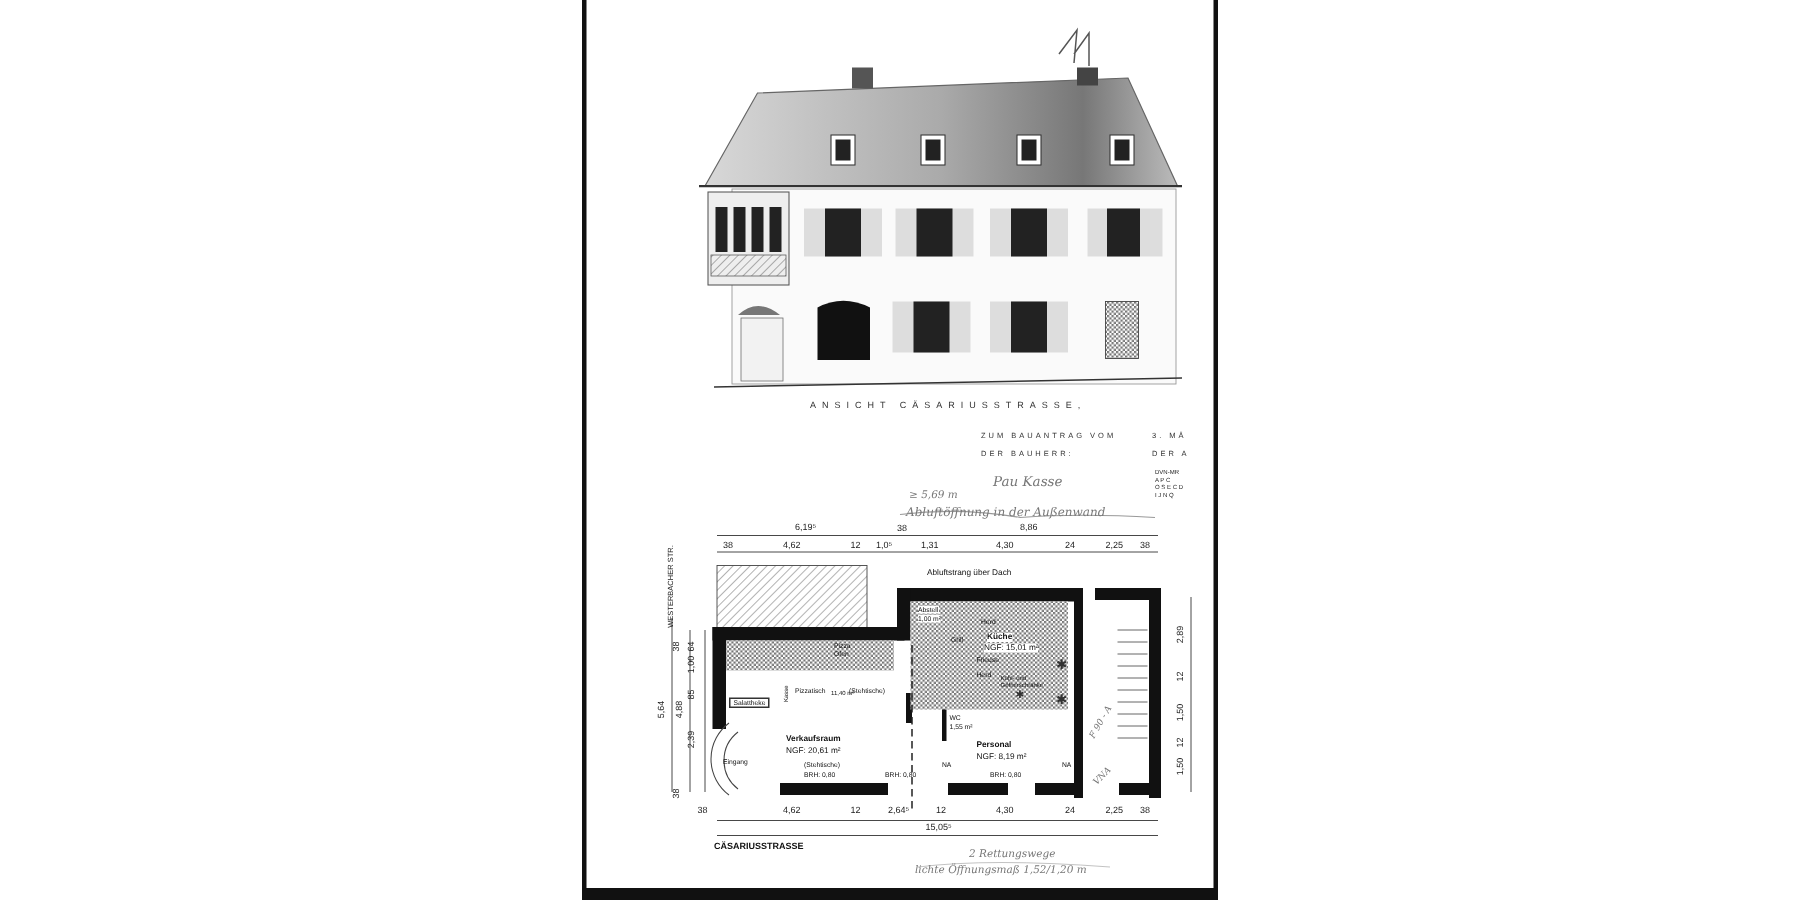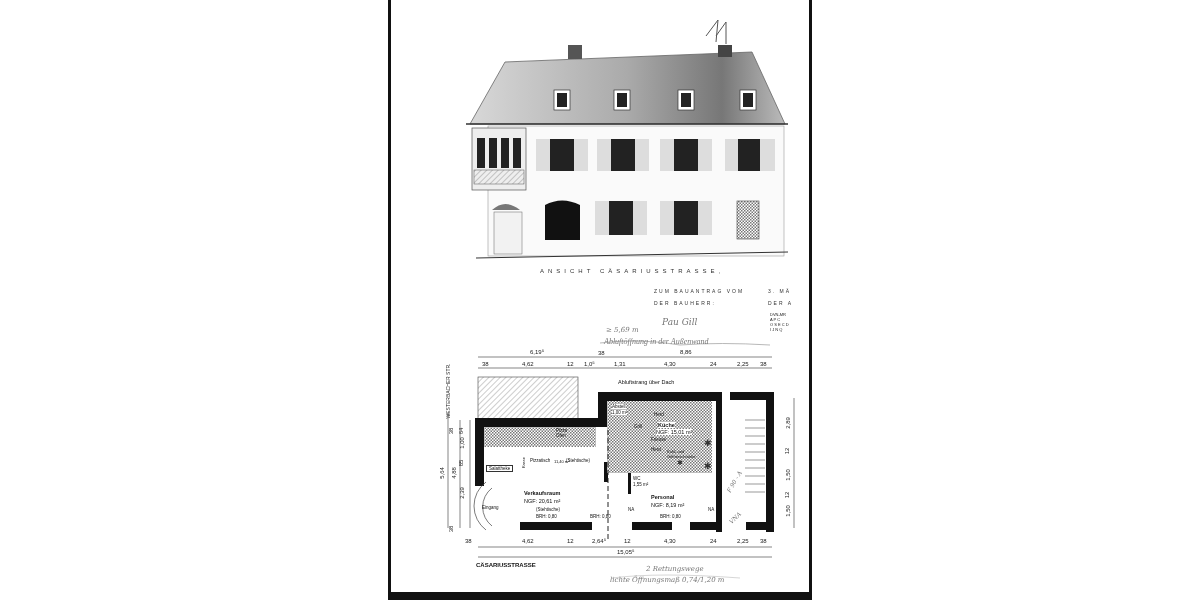--- a/index.html
+++ b/index.html
@@ -155,23 +155,23 @@
 <div class="txt caps" style="left:654px;top:288px;font-size:5px;letter-spacing:2px;">ZUM BAUANTRAG VOM</div>
 <div class="txt caps" style="left:768px;top:288px;font-size:5px;letter-spacing:2px;">3. MÄ</div>
 <div class="txt caps" style="left:654px;top:300px;font-size:5px;letter-spacing:2px;">DER BAUHERR:</div>
 <div class="txt caps" style="left:768px;top:300px;font-size:5px;letter-spacing:2px;">DER A</div>
 <div class="txt" style="left:770px;top:312px;font-size:4px;line-height:5px;">
   <div>DVN-MR</div>
   <div>A P C</div>
   <div>O S E C D</div>
   <div>I J N Q</div>
 </div>
-<div class="txt hand" style="left:662px;top:317px;font-size:9px;">Pau Gill</div>
+<div class="txt hand" style="left:662px;top:317px;font-size:9px;">Pau Kasse</div>
 <div class="txt hand" style="left:606px;top:326px;font-size:7px;">≥ 5,69 m</div>
-<div class="txt hand" style="left:604px;top:337px;font-size:8px;font-family:Liberation Serif, serif;">Abluftöffnung in der Außenwand</div>
+<div class="txt hand" style="left:604px;top:337px;font-size:8px;">Abluftöffnung in der Außenwand</div>
 
 <div class="txt dim" style="left:530px;top:349px;">6,19⁵</div>
 <div class="txt dim" style="left:598px;top:350px;">38</div>
 <div class="txt dim" style="left:680px;top:349px;">8,86</div>
 <div class="txt dim" style="left:482px;top:361px;">38</div>
 <div class="txt dim" style="left:522px;top:361px;">4,62</div>
 <div class="txt dim" style="left:567px;top:361px;">12</div>
 <div class="txt dim" style="left:584px;top:361px;">1,0⁵</div>
 <div class="txt dim" style="left:614px;top:361px;">1,31</div>
 <div class="txt dim" style="left:664px;top:361px;">4,30</div>
@@ -231,15 +231,15 @@
 <div class="txt lbl" style="left:556px;top:428px;font-size:4.5px;width:14px;white-space:normal;line-height:5px;">Pizza Ofen</div>
 <div class="txt lbl" style="left:486px;top:465px;font-size:4.5px;border:0.5px solid #333;padding:0 2px;background:#fff;">Salattheke</div>
 <div class="txt lbl" style="left:518px;top:460px;font-size:4px;transform:rotate(-90deg);">Kasse</div>
 <div class="txt lbl" style="left:530px;top:458px;font-size:4.5px;">Pizzatisch</div>
 <div class="txt lbl" style="left:482px;top:505px;font-size:4.5px;">Eingang</div>
 <div class="txt lbl" style="left:628px;top:507px;font-size:4.5px;">NA</div>
 <div class="txt lbl" style="left:708px;top:507px;font-size:4.5px;">NA</div>
 
 <div class="txt lbl bold" style="left:476px;top:562px;font-size:6px;">CÄSARIUSSTRASSE</div>
 <div class="txt hand" style="left:646px;top:565px;font-size:7px;">2 Rettungswege</div>
-<div class="txt hand" style="left:610px;top:576px;font-size:7px;">lichte Öffnungsmaß 0,74/1,20 m</div>
+<div class="txt hand" style="left:610px;top:576px;font-size:7px;">lichte Öffnungsmaß 1,52/1,20 m</div>
 <div class="txt hand" style="left:722px;top:478px;font-size:6px;transform:rotate(-60deg);">F 90 - A</div>
 <div class="txt hand" style="left:728px;top:514px;font-size:6px;transform:rotate(-45deg);">VNA</div>
 
 </body></html>

